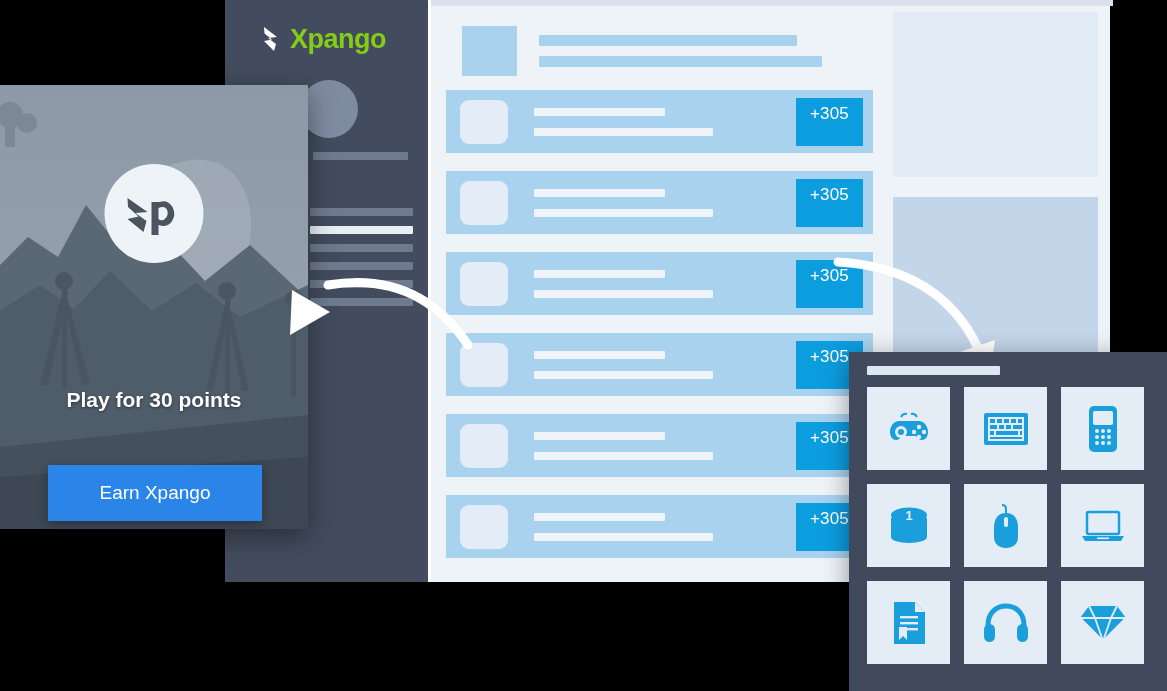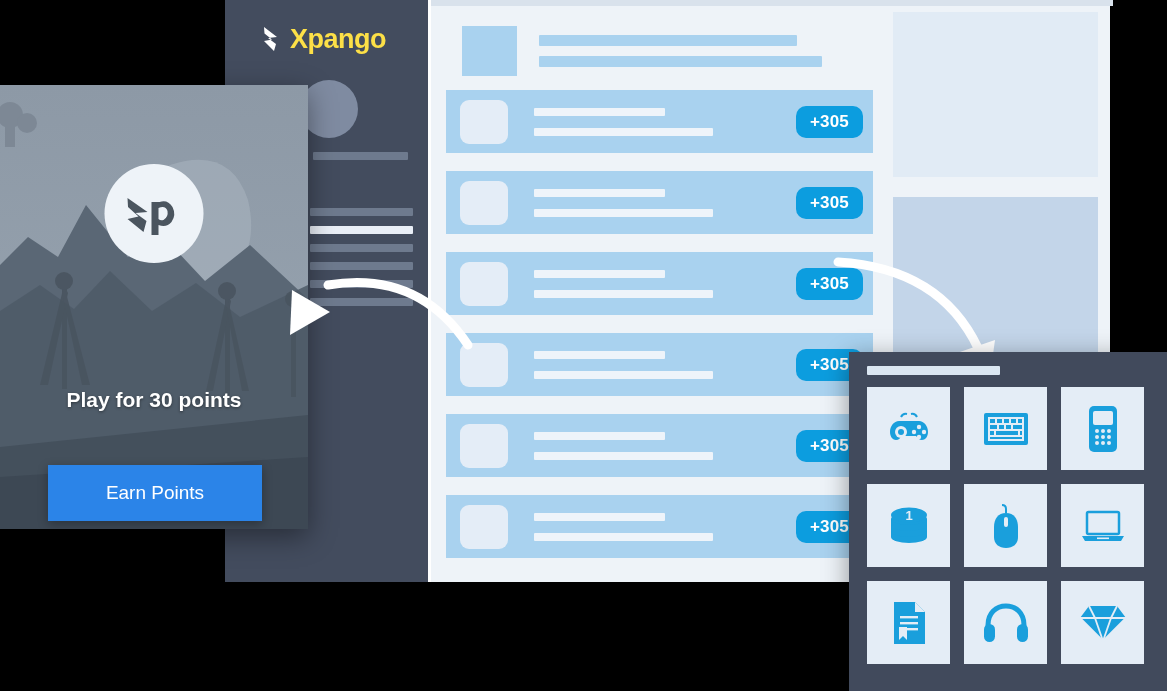--- a/index.html
+++ b/index.html
@@ -41,21 +41,21 @@
   }
   .brand {
     position: absolute;
     left: 38px; top: 22px;
     display: flex;
     align-items: center;
     height: 34px;
   }
   .brand-mark { width: 26px; height: 30px; display:block; }
   .brand-text {
-    color: #fde047;
+    color: #84cc16;
     font-size: 27px;
     font-weight: bold;
     letter-spacing: -0.5px;
     line-height: 30px;
     margin-left: 1px;
   }
   .avatar-circle {
     position: absolute;
     left: 75px; top: 80px;
     width: 58px; height: 58px;
@@ -156,25 +156,24 @@
   .item-line.a { width: 131px; margin-bottom: 12px; }
   .item-line.b { width: 179px; }
   .item-badge {
     position: absolute;
     right: 10px;
     top: 50%;
     transform: translateY(-50%);
     background: #0c9ddf;
     color: #ffffff;
     font-size: 17px;
-    font-weight: bold;
-    padding: 7px 14px 8px 14px;
+    font-weight: normal;
+    padding: 7px 14px 24px 14px;
     line-height: 1;
     letter-spacing: 0.2px;
-    border-radius: 10px;
   }
 
   
   .right-rail {
     position: absolute;
     left: 462px; top: 12px;
     width: 205px;
   }
   .rail-card {
     width: 205px;
@@ -413,21 +412,21 @@
 
     <div class="promo-logo-circle">
       <svg class="promo-logo-mark" width="58" height="44" viewBox="0 0 58 44">
         <path d="M2 6 L22 20 L10 21 L21 29 L18 40 L2 27 L13 24.5 L2.5 15 Z" fill="#4b555f"></path>
         <path d="M26 10 L26 43 L33 43 L33 33 Q41 36 46 30 Q51 23 47 15 Q42 7 34 10 L33 10 L33 10 Z
                  M33 16 Q40 13 42 19 Q43 25 38 28 Q35 29 33 27 Z" fill="#4b555f"></path>
       </svg>
     </div>
 
     <div class="promo-title">Play for 30 points</div>
-    <button class="promo-btn">Earn Points</button>
+    <button class="promo-btn">Earn Xpango</button>
   </div>
 
   <svg class="arrow-svg arrow-left-wrap" viewBox="0 0 210 110">
     <path d="M200 95 Q150 20 60 35" stroke="#ffffff" stroke-width="9" fill="none" stroke-linecap="round"></path>
     <path d="M22 85 L24 40 L62 62 Z" fill="#ffffff"></path>
   </svg>
 
   <svg class="arrow-svg arrow-right-wrap" viewBox="0 0 200 130">
     <path d="M18 14 Q120 20 158 100" stroke="#ffffff" stroke-width="9" fill="none" stroke-linecap="round"></path>
     <path d="M128 108 L175 92 L170 128 Z" fill="#ffffff"></path>

